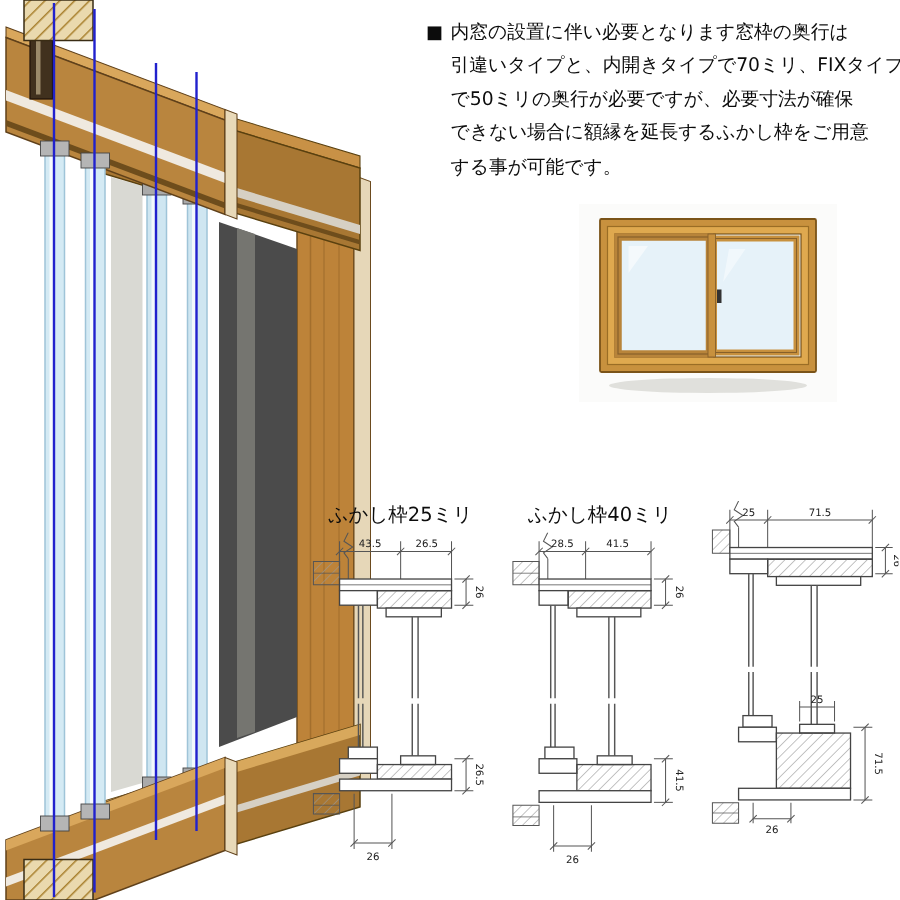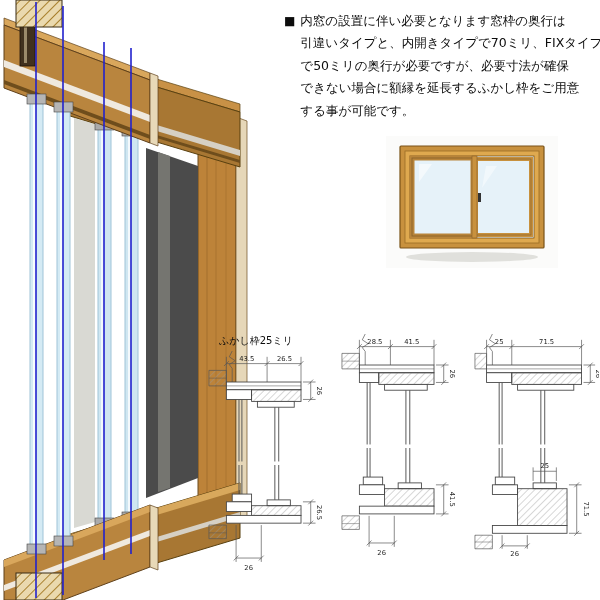--- a/index.html
+++ b/index.html
@@ -7,21 +7,21 @@
   .canvas{position:relative;width:600px;height:600px;background:#fff;overflow:hidden;}
   .illustration{position:absolute;left:0;top:0;width:265px;height:600px;}
   .description{position:absolute;left:284px;top:10px;width:312px;display:flex;gap:5px;color:#0c0c0c;}
   .bullet{font-size:12px;line-height:22px;}
   .desc-lines{font-size:12.5px;line-height:22.4px;}
   .desc-lines div{white-space:nowrap;}
   .window-thumb{position:absolute;left:386px;top:136px;width:172px;height:132px;}
   .diagrams{position:absolute;left:203px;top:334px;width:397px;height:266px;}
   .diagram-col{position:absolute;top:0;width:126px;}
   .col-0{left:4px}.col-1{left:137px}.col-2{left:270px}
-  .diagram-label{font-size:10px;color:#0c0c0c;margin:0 0 3px 12px;white-space:nowrap;}
+  .diagram-label{font-size:13px;color:#0c0c0c;margin:0 0 3px 12px;white-space:nowrap;}
   .diag{display:block;width:126px;height:auto;}
   .diag text{font-size:7px;fill:#222;font-family:"DejaVu Sans",sans-serif;}
 </style>
 </head>
 <body>
 
 <svg width="0" height="0" style="position:absolute">
   <defs>
     <pattern id="hatch" patternUnits="userSpaceOnUse" width="5" height="5" patternTransform="rotate(45)">
       <line x1="0" y1="0" x2="0" y2="5" stroke="#999" stroke-width="0.8"></line>
@@ -224,20 +224,21 @@
           <line x1="27.5" y1="98.5" x2="32.5" y2="93.5"></line>
           <line x1="53.5" y1="98.5" x2="58.5" y2="93.5"></line>
         </g>
         <text x="43" y="108" text-anchor="middle">26</text>
         <polygon points="2,62 20,62 20,76 2,76" fill="url(#hatch)" stroke="#555" stroke-width="0.7"></polygon>
         <line x1="2" y1="70" x2="20" y2="70" stroke="#555" stroke-width="0.5"></line>
       </svg>
     </div>
 
     <div class="diagram-col col-1">
+      <div class="diagram-label">ふかし枠40ミリ</div>
       <svg class="diag" viewBox="0 0 130 118">
         <polygon points="2,20 20,20 20,36 2,36" fill="url(#hatch)" stroke="#555" stroke-width="0.7"></polygon>
         <line x1="2" y1="28" x2="20" y2="28" stroke="#555" stroke-width="0.5"></line>
         <polyline points="26,0 23,6 29,10 23,14 26,18" fill="none" stroke="#555" stroke-width="0.7"></polyline>
         <line x1="26" y1="18" x2="26" y2="32" stroke="#555" stroke-width="0.7"></line>
         <g stroke="#555" stroke-width="0.7" fill="none">
           <line x1="20" y1="6" x2="20" y2="32"></line>
           <line x1="52" y1="6" x2="52" y2="32"></line>
           <line x1="97" y1="6" x2="97" y2="32"></line>
           <line x1="20" y1="13" x2="97" y2="13"></line>

